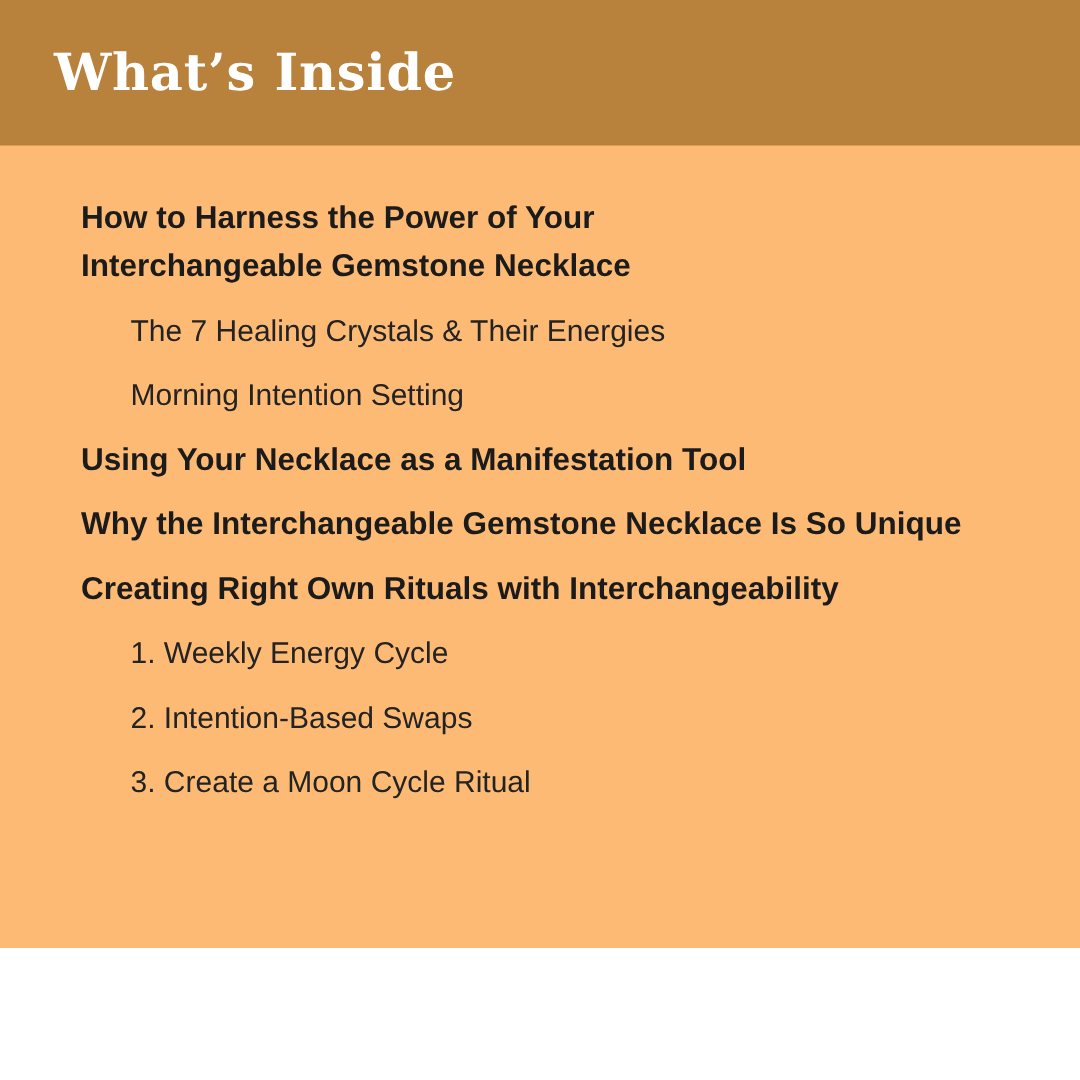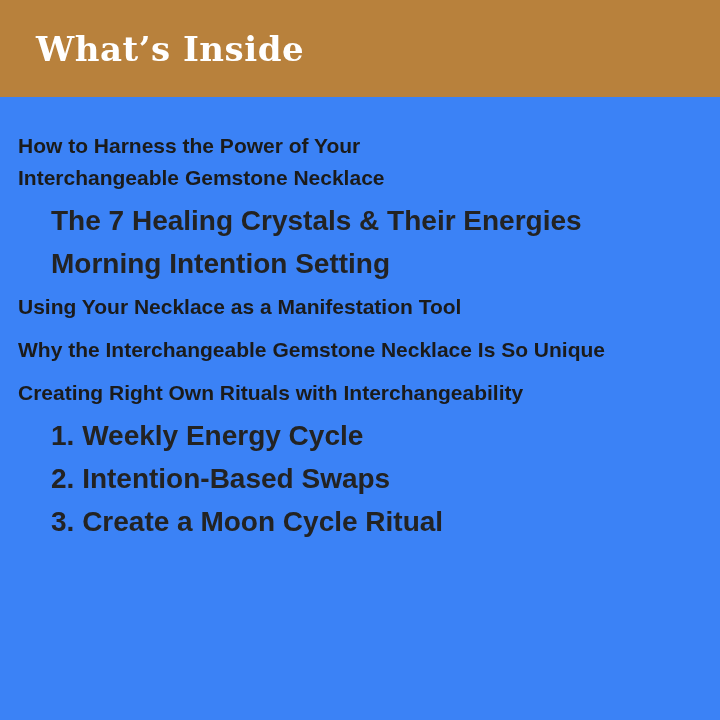--- a/index.html
+++ b/index.html
@@ -7,54 +7,54 @@
     padding: 0;
     background: #ffffff;
     width: 720px;
     height: 720px;
     overflow: hidden;
     font-family: "Liberation Sans", sans-serif;
   }
   .page {
     position: relative;
     width: 720px;
-    height: 720px;
-    background: #3b82f6;
+    height: 632px;
+    background: #fdba74;
   }
   .header-bar {
     height: 97px;
     width: 100%;
     display: flex;
     align-items: center;
     box-sizing: border-box;
     padding-left: 36px;
   }
   .page-title {
     font-family: "DejaVu Serif", "Liberation Serif", serif;
     font-weight: 700;
     font-size: 34px;
     letter-spacing: 0.5px;
     margin: 0;
     line-height: 1;
   }
   .toc {
     box-sizing: border-box;
-    padding: 33px 30px 0 18px;
+    padding: 33px 30px 0 54px;
   }
   .toc-heading {
     font-size: 21px;
     font-weight: 700;
     color: #1b1b1b;
     line-height: 32px;
     margin: 0 0 11px 0;
     white-space: pre-line;
   }
   .toc-sub {
-    font-size: 28px;
-    font-weight: 700;
+    font-size: 20px;
+    font-weight: 400;
     color: #232323;
     line-height: 32px;
     margin: 0 0 11px 33px;
     white-space: pre-line;
   }
 </style>
 </head>
 <body>
 
 <div class="page">

